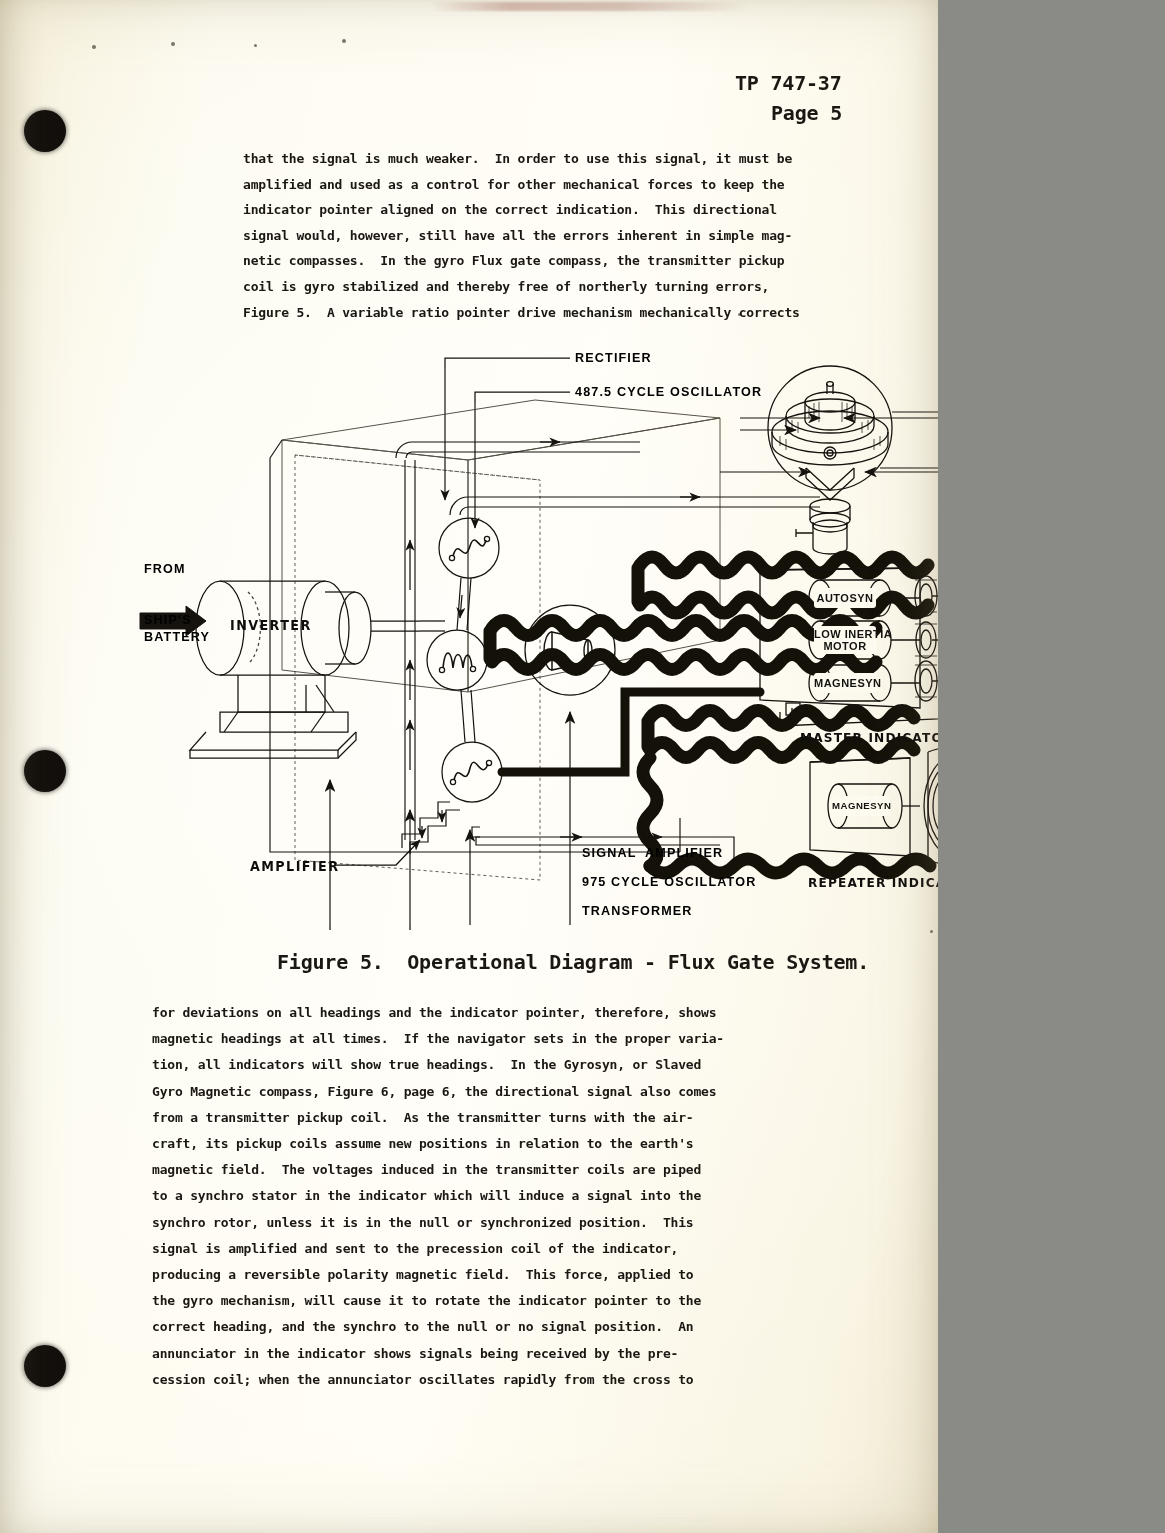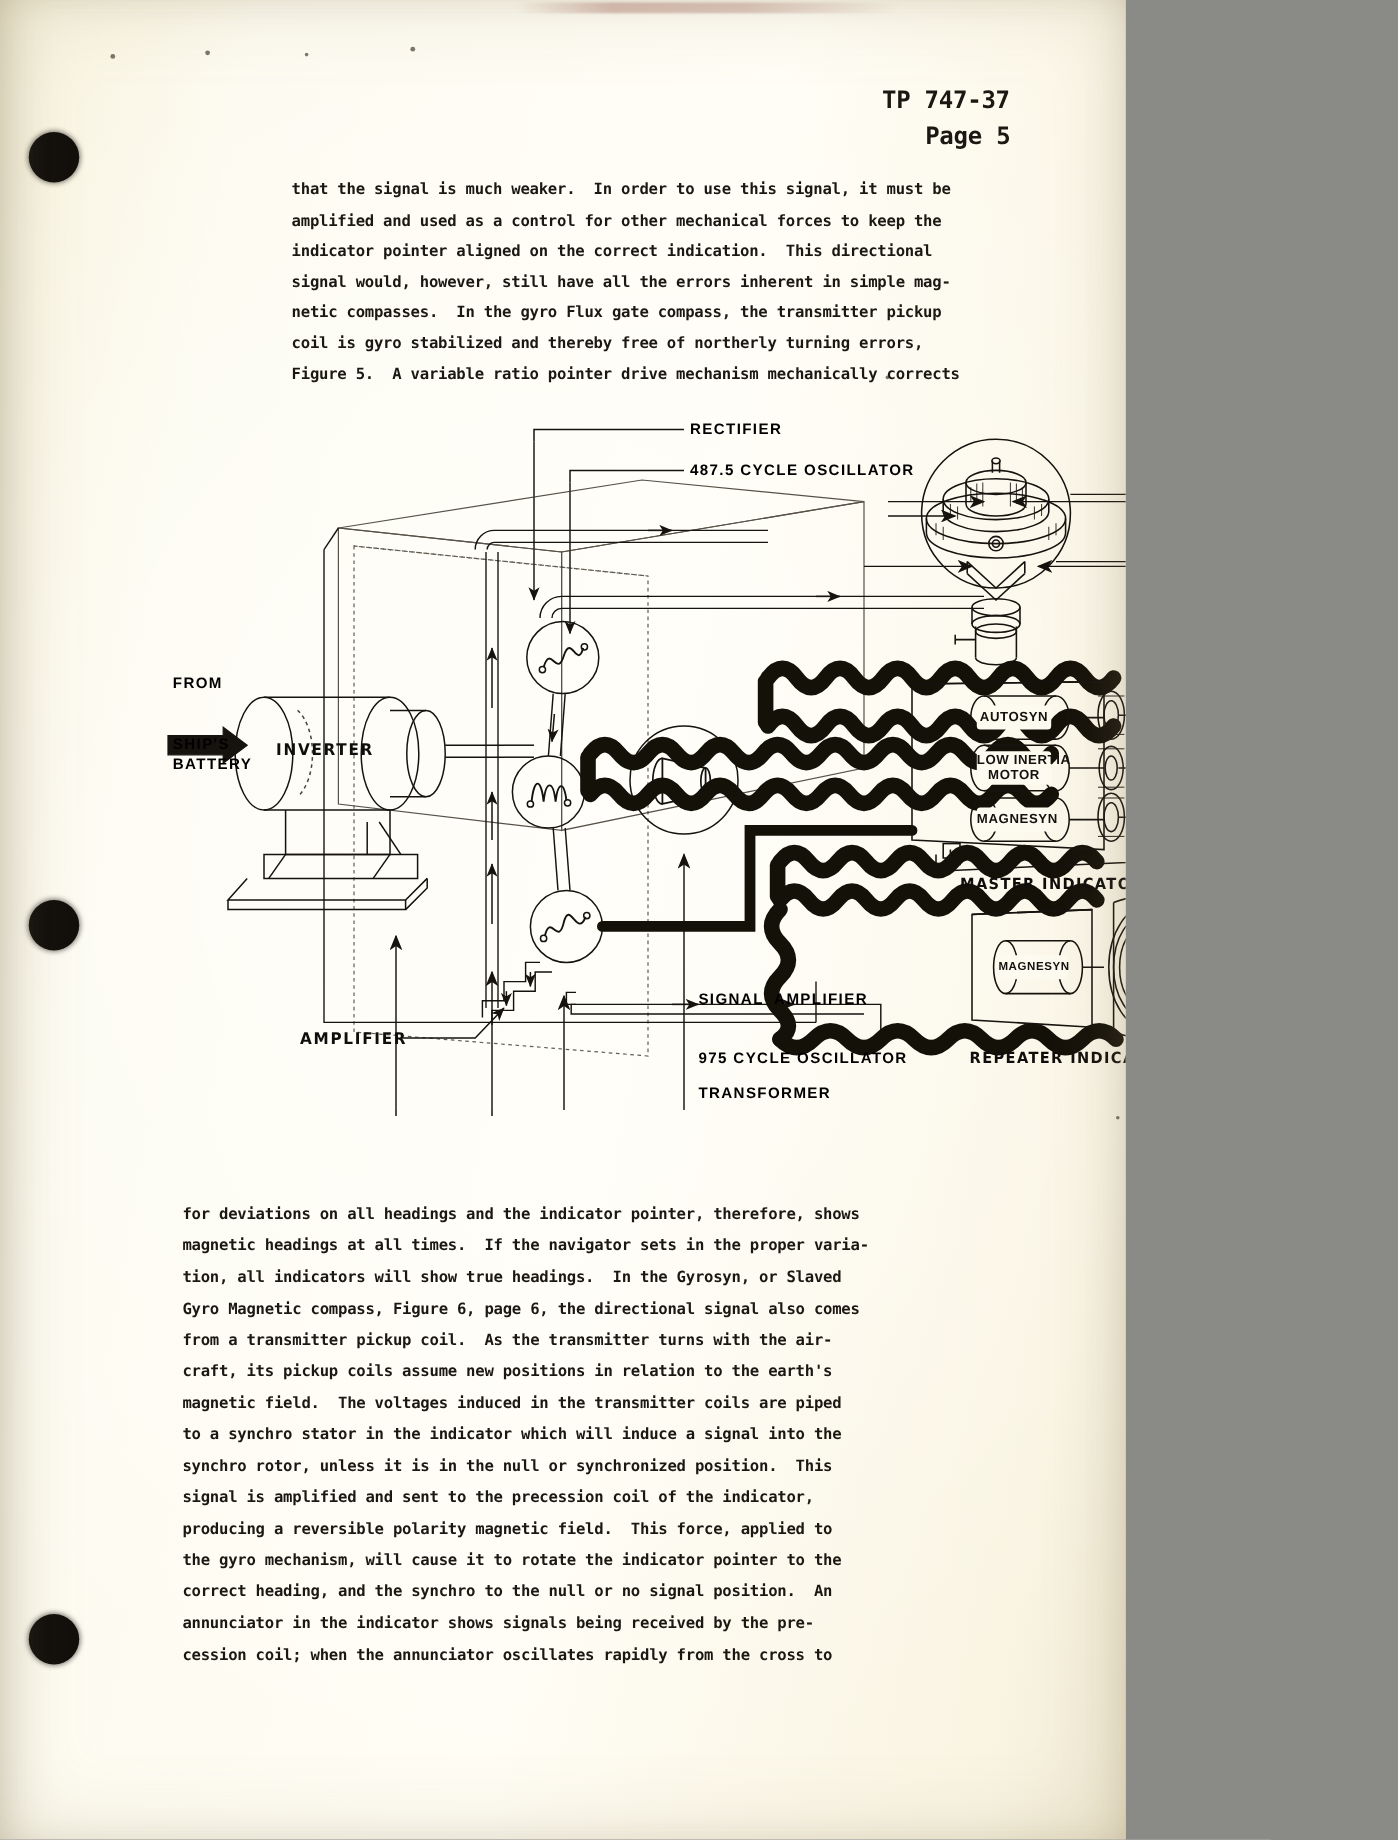--- a/index.html
+++ b/index.html
@@ -464,36 +464,37 @@
     <div class="fig-label" style="left:890px; top:112px;">FLUX</div>
     <div class="fig-label" style="left:888px; top:128px;">GATE</div>
 
     <div class="fig-label" style="left:24px;  top:222px;">FROM</div>
     <div class="fig-label" style="left:24px;  top:238px;margin-top:35px;">SHIP'S</div>
     <div class="fig-label" style="left:24px;  top:254px;margin-top:36px;">BATTERY</div>
 
     <div class="stencil" style="left:110px; top:278px;">INVERTER</div>
     <div class="stencil" style="left:130px; top:519px;">AMPLIFIER</div>
 
-    <div class="fig-label" style="left:462px; top:486px;">SIGNAL  AMPLIFIER</div>
+    <div class="fig-label" style="left:462px; top:506px;">SIGNAL  AMPLIFIER</div>
     <div class="fig-label" style="left:462px; top:535px;">975 CYCLE OSCILLATOR</div>
     <div class="fig-label" style="left:462px; top:564px;">TRANSFORMER</div>
 
     <div class="comp-label" style="left:694px; top:252px; width:62px;">AUTOSYN</div>
     <div class="comp-label" style="left:694px; top:288px; width:62px;">LOW INERTIA</div>
     <div class="comp-label" style="left:694px; top:300px; width:62px;">MOTOR</div>
     <div class="comp-label" style="left:694px; top:337px; width:62px;">MAGNESYN</div>
 
     <div class="stencil" style="left:680px; top:390px; font-size:12.8px; letter-spacing:1.2px;">MASTER INDICATOR</div>
 
     <div class="comp-label" style="left:712px; top:460px; width:58px; font-size:9.6px;">MAGNESYN</div>
     <div class="stencil" style="left:688px; top:535px; font-size:12.8px; letter-spacing:1.2px;">REPEATER INDICATOR</div>
 
   </div>
 
+  <div class="caption typed">Figure 5.  Operational Diagram - Flux Gate System.</div>
 
   <div id="para-bottom" class="para typed">for deviations on all headings and the indicator pointer, therefore, shows
 magnetic headings at all times.  If the navigator sets in the proper varia-
 tion, all indicators will show true headings.  In the Gyrosyn, or Slaved
 Gyro Magnetic compass, Figure 6, page 6, the directional signal also comes
 from a transmitter pickup coil.  As the transmitter turns with the air-
 craft, its pickup coils assume new positions in relation to the earth's
 magnetic field.  The voltages induced in the transmitter coils are piped
 to a synchro stator in the indicator which will induce a signal into the
 synchro rotor, unless it is in the null or synchronized position.  This

